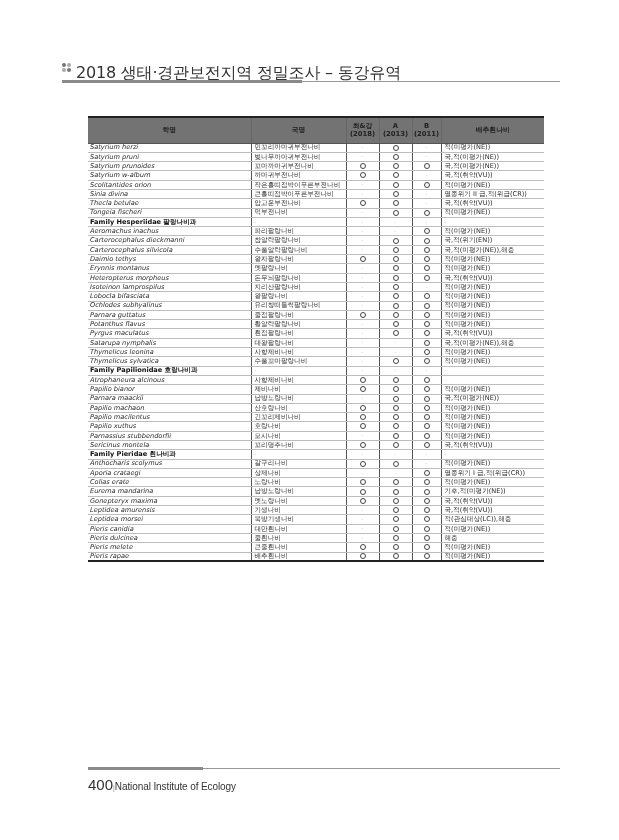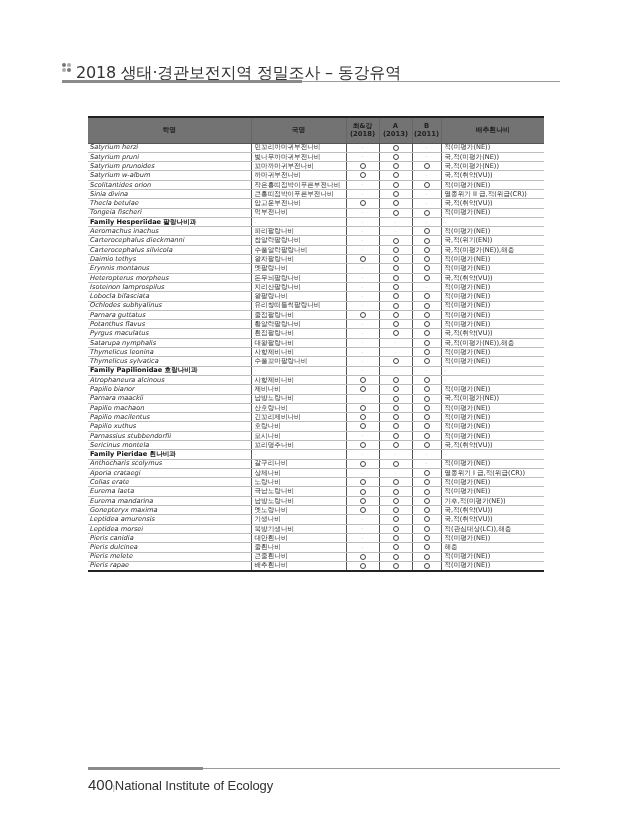--- a/index.html
+++ b/index.html
@@ -55,21 +55,21 @@
     }
 
     .footer-bar-thick { position: absolute; left: 88px; top: 767px; width: 115px; height: 3px; background: #8a8a8a; }
     .footer-bar-thin { position: absolute; left: 203px; top: 768px; width: 357px; height: 1px; background: #9a9a9a; }
     .footer {
       position: absolute; left: 88px; top: 776px; display: flex; align-items: baseline; gap: 0;
       font-family: "Liberation Sans", sans-serif; color: #333;
     }
     .footer .page-num { font-size: 15px; }
     .footer .sep { font-size: 7px; color: #888; }
-    .footer .org { font-size: 13px; letter-spacing: -0.1px; }
+    .footer .org { font-size: 10px; letter-spacing: -0.1px; }
   </style>
 </head>
 <body>
 
 <div class="running-header">
   <span class="dots">
       <span></span>
       <span></span>
       <span></span>
       <span></span>
@@ -389,28 +389,20 @@
       </tr>
       <tr>
         <td>Colias erate</td>
         <td>노랑나비</td>
         <td class="mark"><span class="circle" title="O"></span></td>
         <td class="mark"><span class="circle" title="O"></span></td>
         <td class="mark"><span class="circle" title="O"></span></td>
         <td>적(미평가(NE))</td>
       </tr>
       <tr>
-        <td>Eurema laeta</td>
-        <td>극남노랑나비</td>
-        <td class="mark"><span class="circle" title="O"></span></td>
-        <td class="mark"><span class="circle" title="O"></span></td>
-        <td class="mark"><span class="circle" title="O"></span></td>
-        <td>적(미평가(NE))</td>
-      </tr>
-      <tr>
         <td>Eurema mandarina</td>
         <td>남방노랑나비</td>
         <td class="mark"><span class="circle" title="O"></span></td>
         <td class="mark"><span class="circle" title="O"></span></td>
         <td class="mark"><span class="circle" title="O"></span></td>
         <td>기후,적(미평가(NE))</td>
       </tr>
       <tr>
         <td>Gonepteryx maxima</td>
         <td>멧노랑나비</td>

